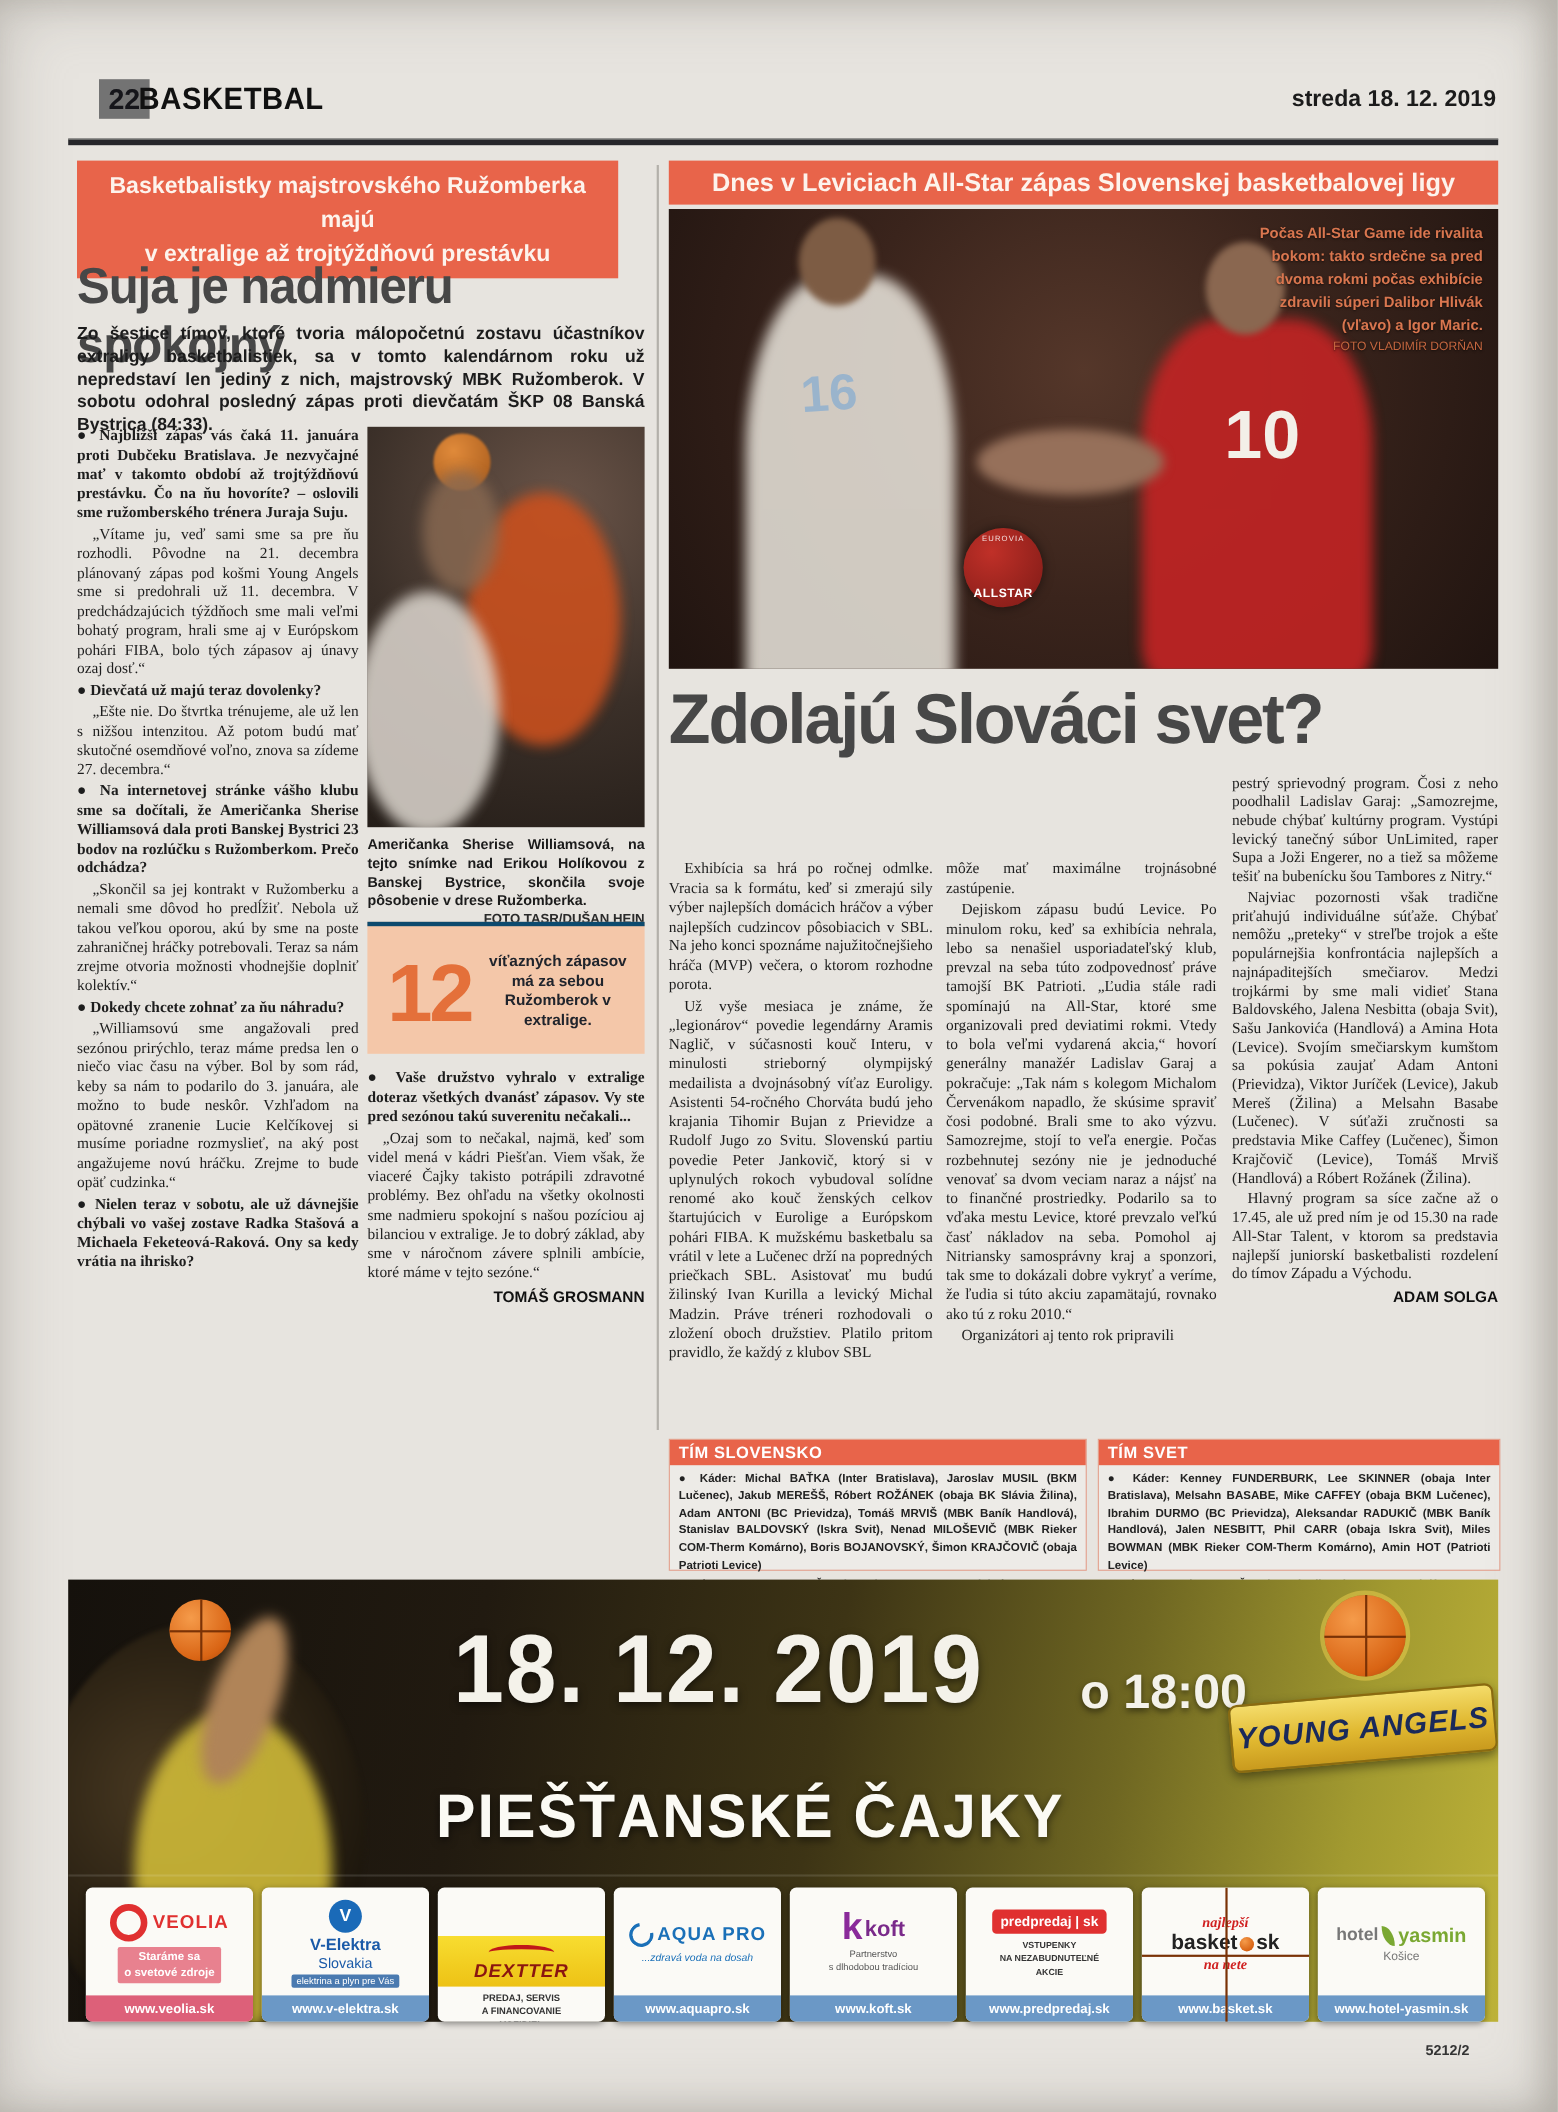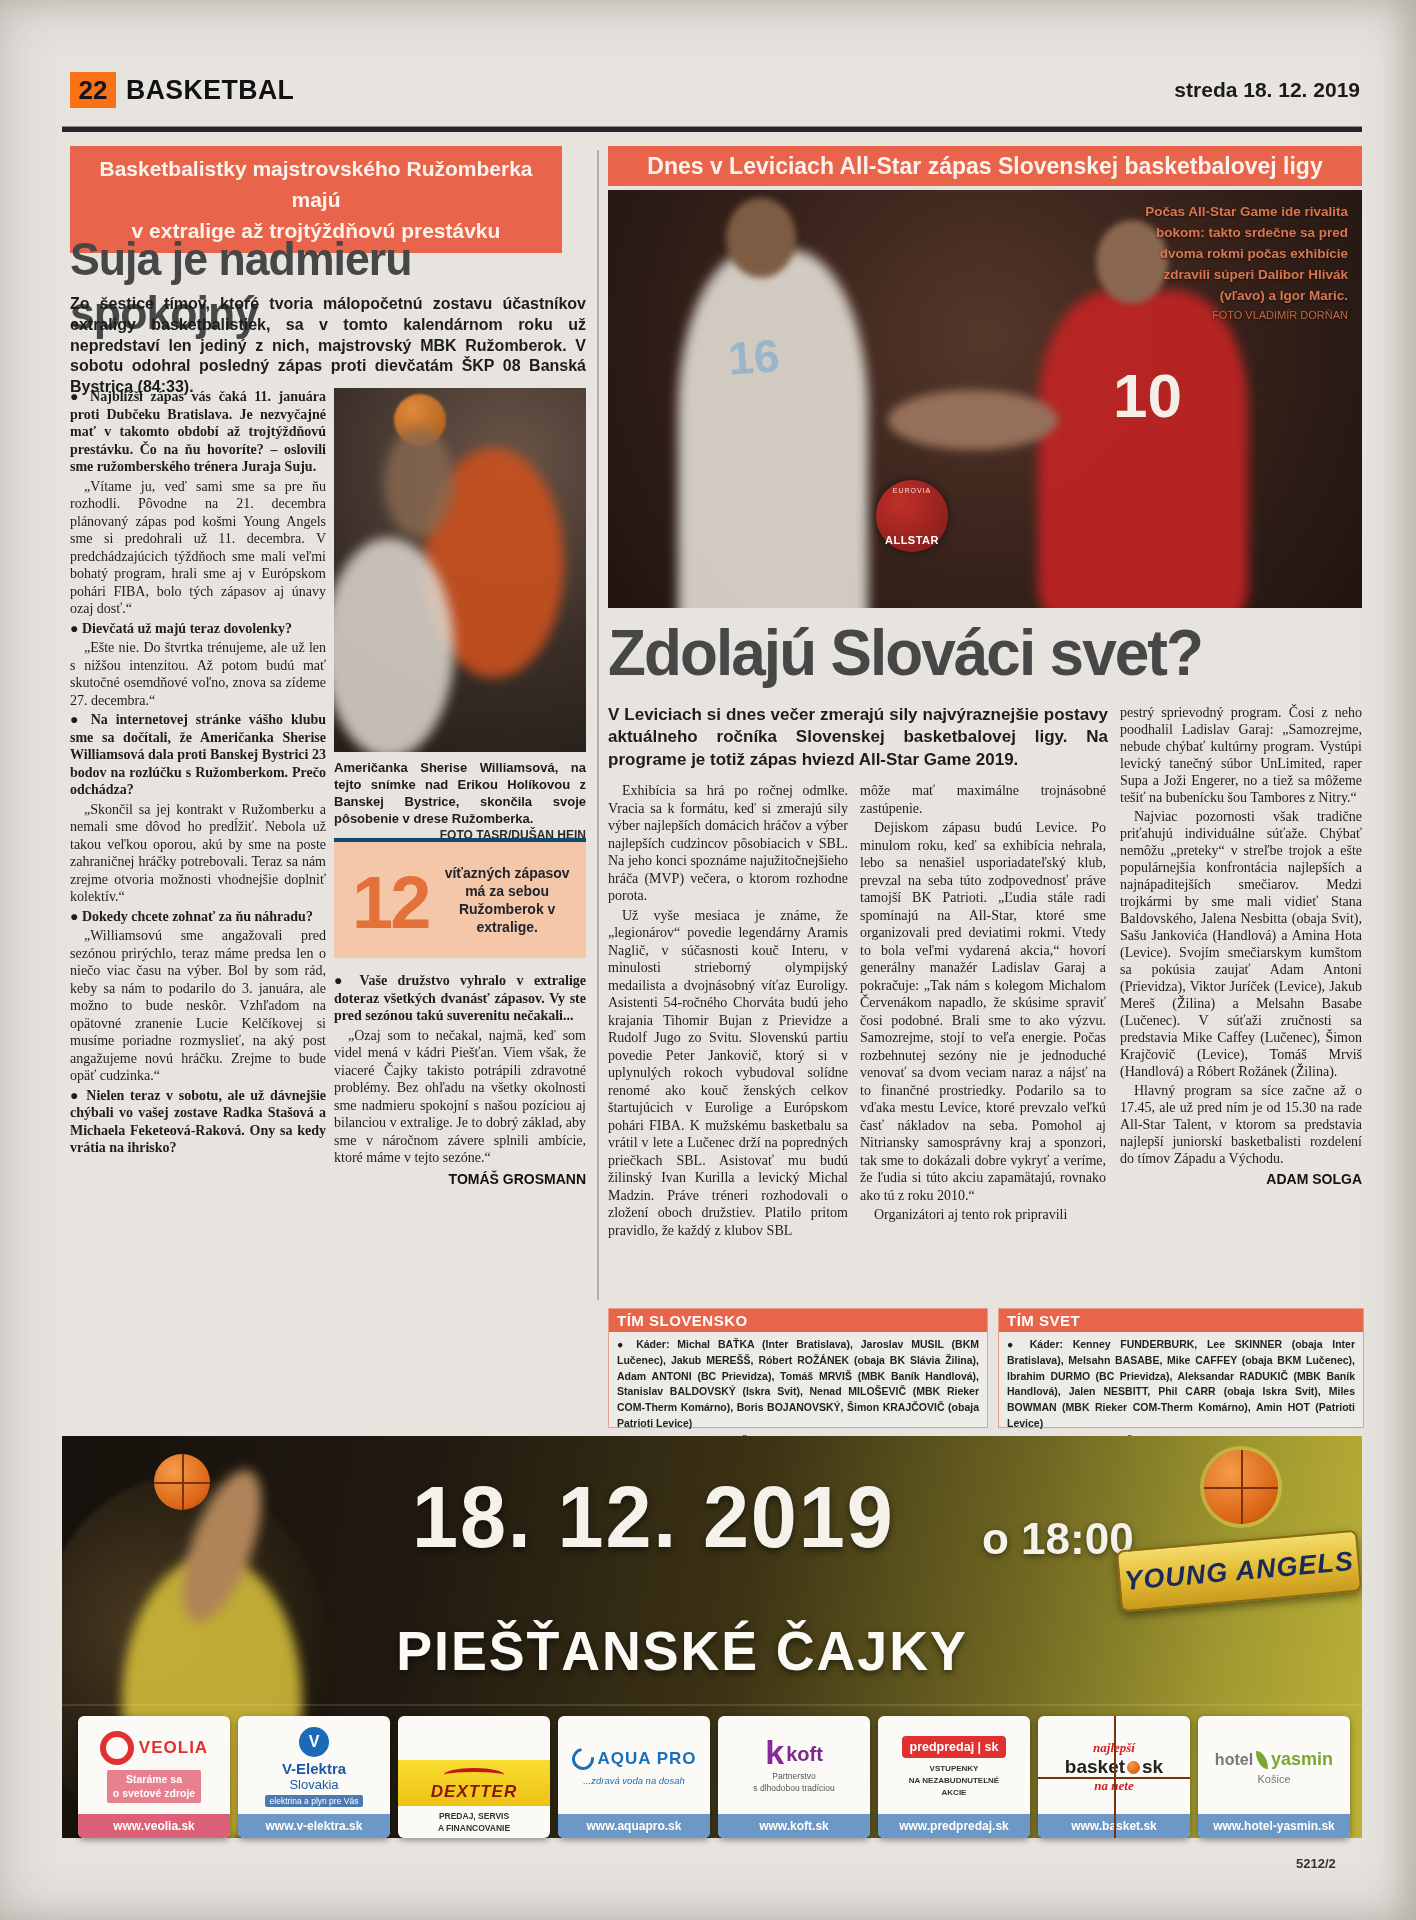--- a/index.html
+++ b/index.html
@@ -2,22 +2,22 @@
 <html><head>
 <meta charset="utf-8">
 <style>
   html,body{margin:0;padding:0;}
   body{width:1416px;height:1920px;position:relative;background:#cfccc6;font-family:"Liberation Sans",sans-serif;}
   #paper{position:absolute;left:0;top:0;width:1416px;height:1920px;background:#e7e4df;
          box-shadow:inset 0 0 60px rgba(120,115,105,.35), inset -14px 0 25px rgba(120,115,105,.25);overflow:hidden;}
   .abs{position:absolute;}
   .preline{white-space:pre-line;}
   
-  .pagenum{background:#f97316;color:#15151a;font-weight:800;font-size:26px;width:46px;height:36px;
-           display:flex;align-items:center;justify-content:center;}
+  .pagenum{background:#737373;color:#15151a;font-weight:800;font-size:26px;width:46px;height:36px;
+           display:flex;align-items:center;justify-content:center;margin-left:20px;}
   .section-title{font-weight:800;font-size:28px;color:#111;letter-spacing:.5px;transform:scaleX(.95);transform-origin:left;}
   .issue-date{font-size:21px;color:#1b1b1b;font-weight:600;}
   .toprule{background:#26262a;height:5px;border-top:1px solid #8b8b88;}
   
   .kicker{background:#e8644a;color:#fdf3ec;font-weight:700;text-align:center;}
   .kicker-left{font-size:21px;line-height:31px;padding:7px 12px;}
   .kicker-right{font-size:23px;line-height:40px;padding:0 12px;}
   
   .headline{font-weight:800;color:#474747;letter-spacing:-1px;transform:scaleX(.97);transform-origin:left;}
   .lead{font-weight:700;color:#1c1c1c;text-align:justify;}
@@ -144,21 +144,20 @@
 bokom: takto srdečne sa pred
 dvoma rokmi počas exhibície
 zdravili súperi Dalibor Hlivák
 (vľavo) a Igor Maric.</div>
       <div class="overlay-credit">FOTO VLADIMÍR DORŇAN</div>
     </div>
   </div>
 
   <div class="abs headline" style="left:608px;top:616px;width:760px;font-size:64px;letter-spacing:-2px;">Zdolajú Slováci svet?</div>
 
-  <div class="abs lead" style="left:608px;top:704px;width:500px;font-size:17px;line-height:1.32;">V Leviciach si dnes večer zmerajú sily najvýraznejšie postavy aktuálneho ročníka Slovenskej basketbalovej ligy. Na programe je totiž zápas hviezd All-Star Game 2019.</div>
 
   <div class="abs col" style="left:608px;top:782px;width:240px;font-size:14px;line-height:17.5px;">
     <p class="a">Exhibícia sa hrá po ročnej odmlke. Vracia sa k formátu, keď si zmerajú sily výber najlepších domácich hráčov a výber najlepších cudzincov pôsobiacich v SBL. Na jeho konci spoznáme najužitočnejšieho hráča (MVP) večera, o ktorom rozhodne porota.</p>
     <p class="a">Už vyše mesiaca je známe, že „legionárov“ povedie legendárny Aramis Naglič, v súčasnosti kouč Interu, v minulosti strieborný olympijský medailista a dvojnásobný víťaz Euroligy. Asistenti 54-ročného Chorváta budú jeho krajania Tihomir Bujan z Prievidze a Rudolf Jugo zo Svitu. Slovenskú partiu povedie Peter Jankovič, ktorý si v uplynulých rokoch vybudoval solídne renomé ako kouč ženských celkov štartujúcich v Eurolige a Európskom pohári FIBA. K mužskému basketbalu sa vrátil v lete a Lučenec drží na popredných priečkach SBL. Asistovať mu budú žilinský Ivan Kurilla a levický Michal Madzin. Práve tréneri rozhodovali o zložení oboch družstiev. Platilo pritom pravidlo, že každý z klubov SBL</p>
   </div>
   <div class="abs col" style="left:860px;top:782px;width:246px;font-size:14px;line-height:17.5px;">
     <p>môže mať maximálne trojnásobné zastúpenie.</p>
     <p class="a">Dejiskom zápasu budú Levice. Po minulom roku, keď sa exhibícia nehrala, lebo sa nenašiel usporiadateľský klub, prevzal na seba túto zodpovednosť práve tamojší BK Patrioti. „Ľudia stále radi spomínajú na All-Star, ktoré sme organizovali pred deviatimi rokmi. Vtedy to bola veľmi vydarená akcia,“ hovorí generálny manažér Ladislav Garaj a pokračuje: „Tak nám s kolegom Michalom Červenákom napadlo, že skúsime spraviť čosi podobné. Brali sme to ako výzvu. Samozrejme, stojí to veľa energie. Počas rozbehnutej sezóny nie je jednoduché venovať sa dvom veciam naraz a nájsť na to finančné prostriedky. Podarilo sa to vďaka mestu Levice, ktoré prevzalo veľkú časť nákladov na seba. Pomohol aj Nitriansky samosprávny kraj a sponzori, tak sme to dokázali dobre vykryť a veríme, že ľudia si túto akciu zapamätajú, rovnako ako tú z roku 2010.“</p>
     <p class="a">Organizátori aj tento rok pripravili</p>
   </div>

